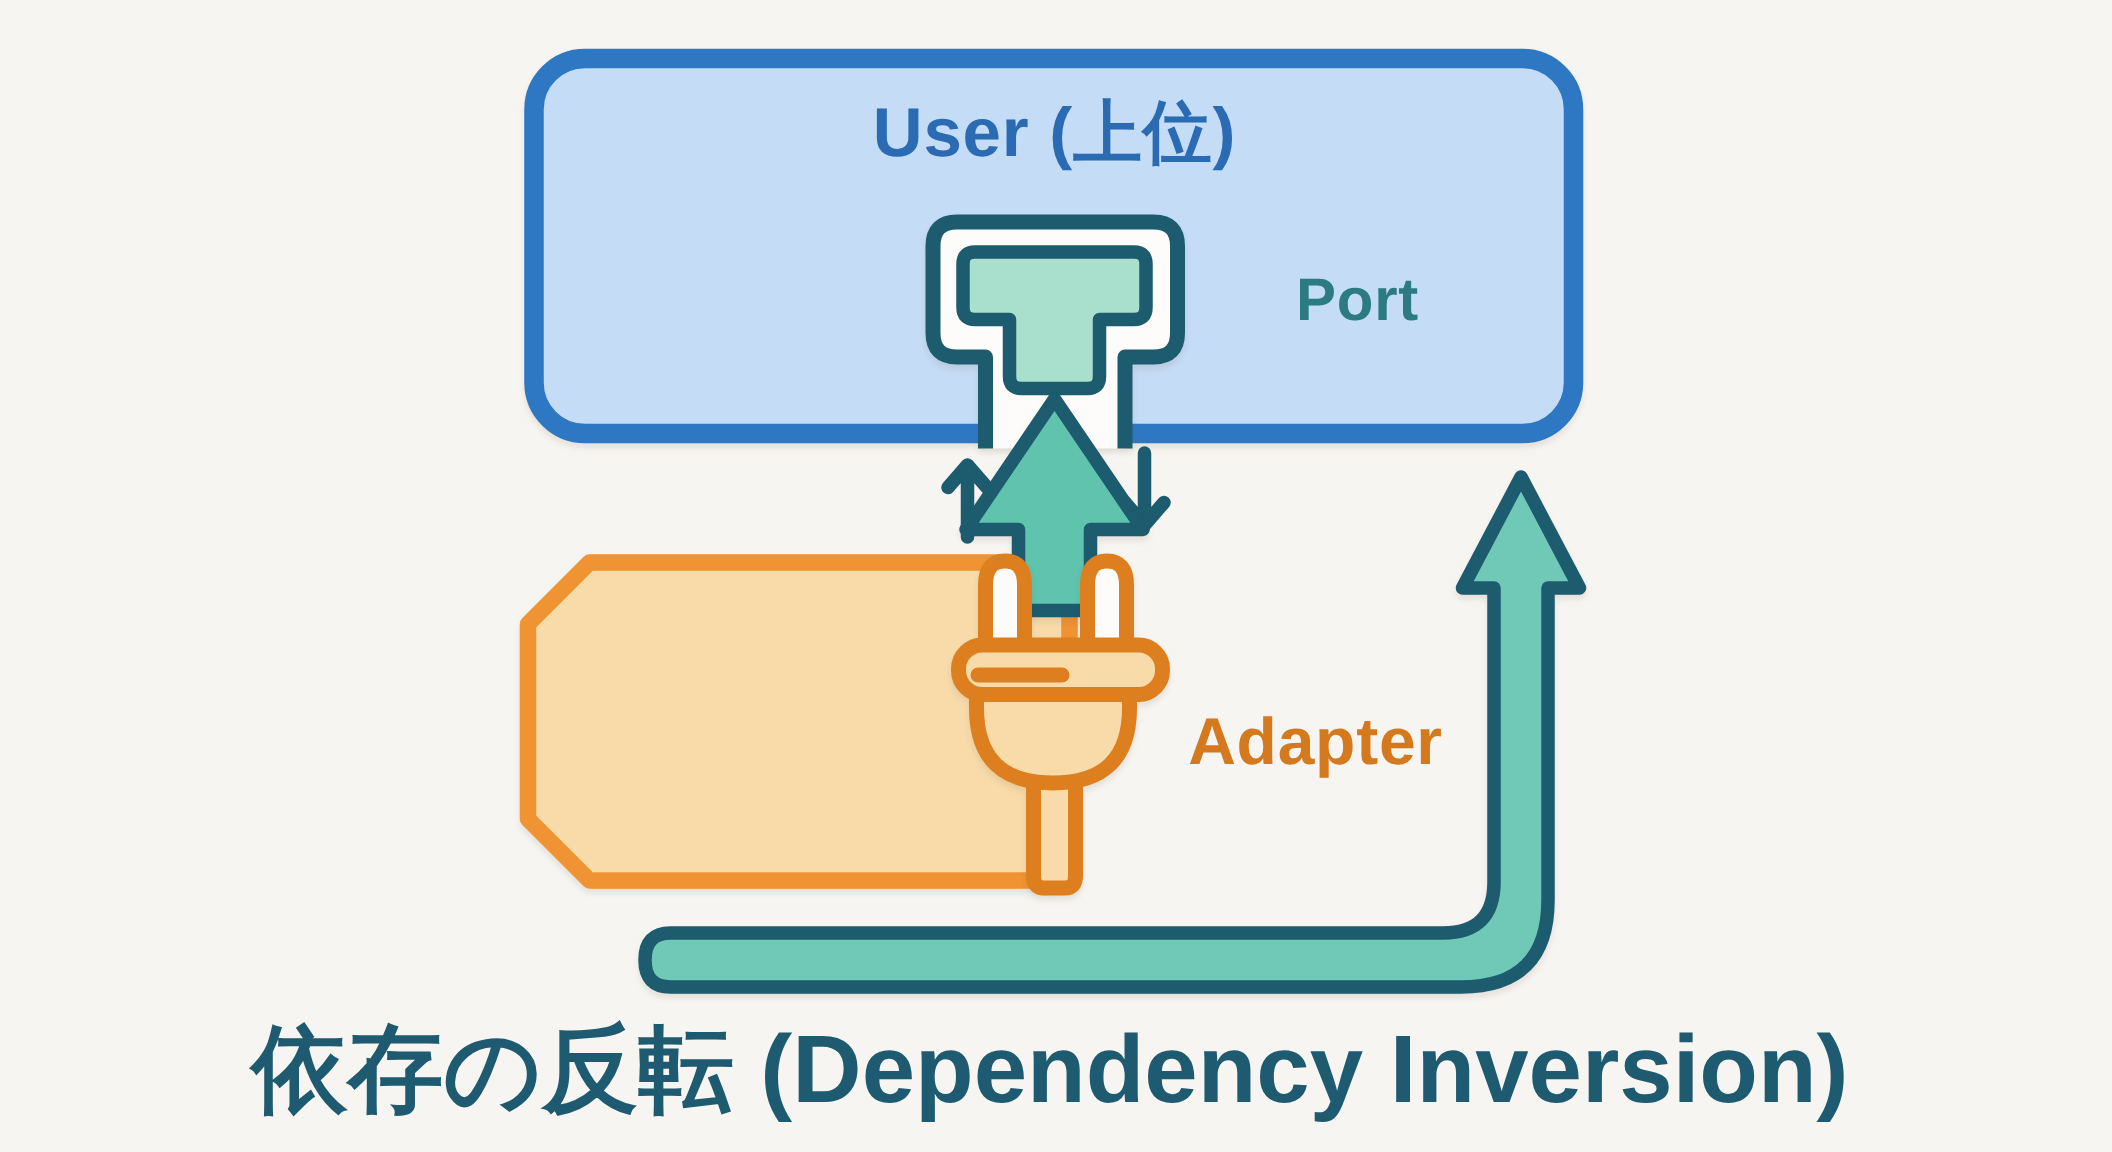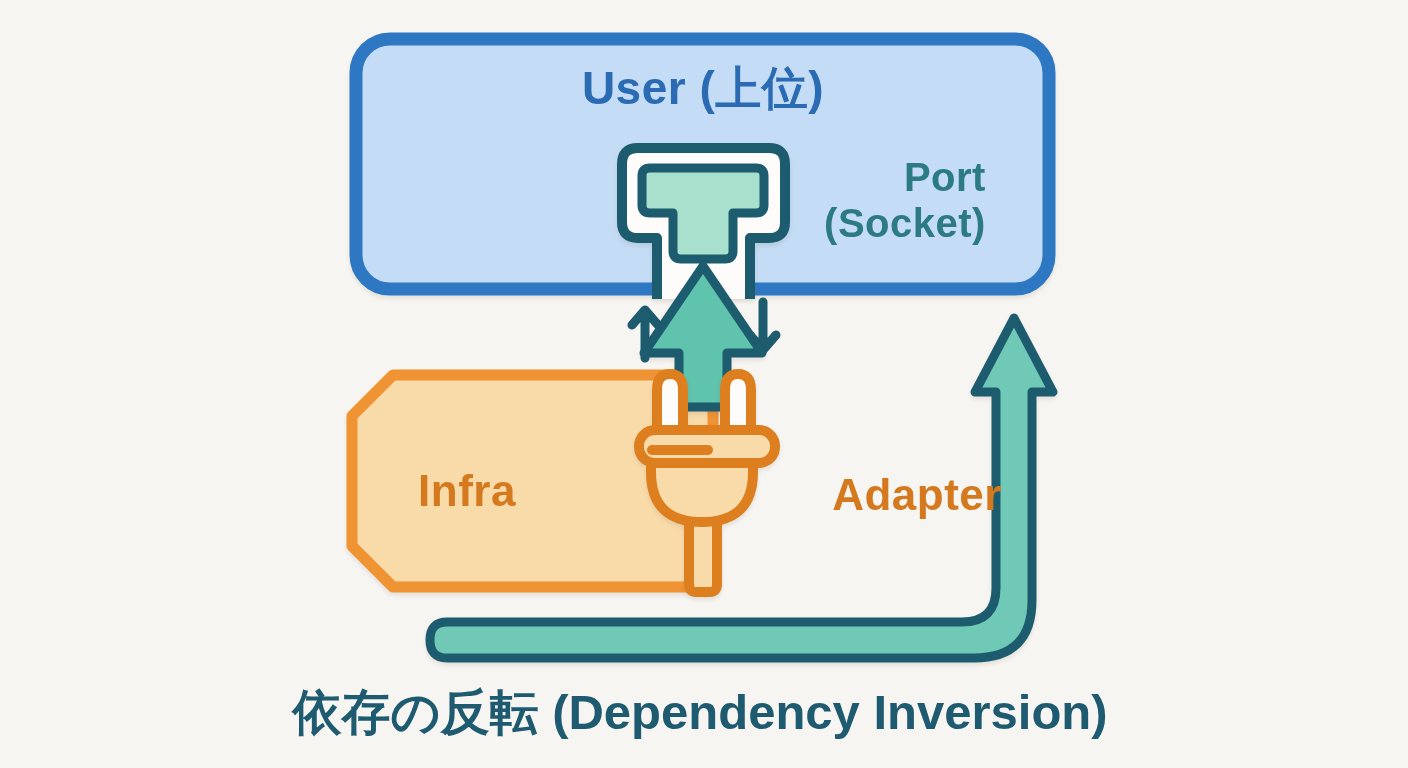--- a/index.html
+++ b/index.html
@@ -27,30 +27,30 @@
   .socket-outline   { fill: none; stroke: var(--dark-teal); stroke-width: 10; stroke-linejoin: round; }
   .socket-inner     { fill: var(--socket-inner-fill); stroke: var(--dark-teal); stroke-width: 9; stroke-linejoin: round; }
   .thin-arrow       { fill: none; stroke: var(--dark-teal); stroke-width: 9; stroke-linecap: round; stroke-linejoin: round; }
   .plug-stroke      { fill: none; stroke: var(--plug-stroke); stroke-width: 10; stroke-linecap: round; stroke-linejoin: round; }
   .plug-prong       { fill: var(--white); stroke: var(--plug-stroke); stroke-width: 10; stroke-linejoin: round; }
   .plug-body        { fill: var(--infra-box-fill); stroke: var(--plug-stroke); stroke-width: 10; stroke-linejoin: round; }
 
   .label {
     position: absolute;
     transform: translate(-50%, -50%);
-    text-align: right;
+    text-align: left;
     font-weight: 700;
     white-space: nowrap;
     letter-spacing: 0.5px;
   }
   .label-user    { left: 703px; top: 89px;  font-size: 46px; color: var(--user-label); }
   .label-port    { left: 905px; top: 200px; font-size: 40px; line-height: 46px; color: var(--port-label); }
   .label-infra   { left: 467px; top: 491px; font-size: 44px; line-height: 52px; color: var(--orange-text); }
-  .label-adapter { left: 877px; top: 495px; font-size: 44px; line-height: 52px; color: var(--orange-text); margin-left: 40px; }
-  .label-title   { left: 700px; top: 713px; font-size: 49px; font-weight: 700; color: var(--title-color); letter-spacing: 0px; }
+  .label-adapter { left: 877px; top: 495px; font-size: 44px; line-height: 52px; color: var(--orange-text); }
+  .label-title   { left: 700px; top: 713px; font-size: 64px; font-weight: 700; color: var(--title-color); letter-spacing: 0px; }
 </style>
 </head>
 <body>
 
 <div class="stage">
 
   <svg viewBox="0 0 1408 768">
 
     <g class="shadowed">
       <rect class="user-box-shape" x="356" y="39" width="693" height="250" rx="34"></rect>
@@ -88,25 +88,23 @@
       <path class="plug-body" d="M651,462 V472 Q651,522 702,522 Q753,522 753,472 V462"></path>
       <rect class="plug-body" x="639" y="430" width="136" height="33" rx="16"></rect>
       <path class="plug-stroke" d="M652,450 H708"></path>
     </g>
   </svg>
 
   <div class="label label-user">User (上位)</div>
 
   <div class="label label-port">
     <div>Port</div>
-    <div>(Socket)</div>
   </div>
 
   <div class="label label-infra">
-    <div>Infra</div>
   </div>
 
   <div class="label label-adapter">
     <div>Adapter</div>
   </div>
 
   <div class="label label-title">依存の反転 (Dependency Inversion)</div>
 </div>
 
 </body></html>

